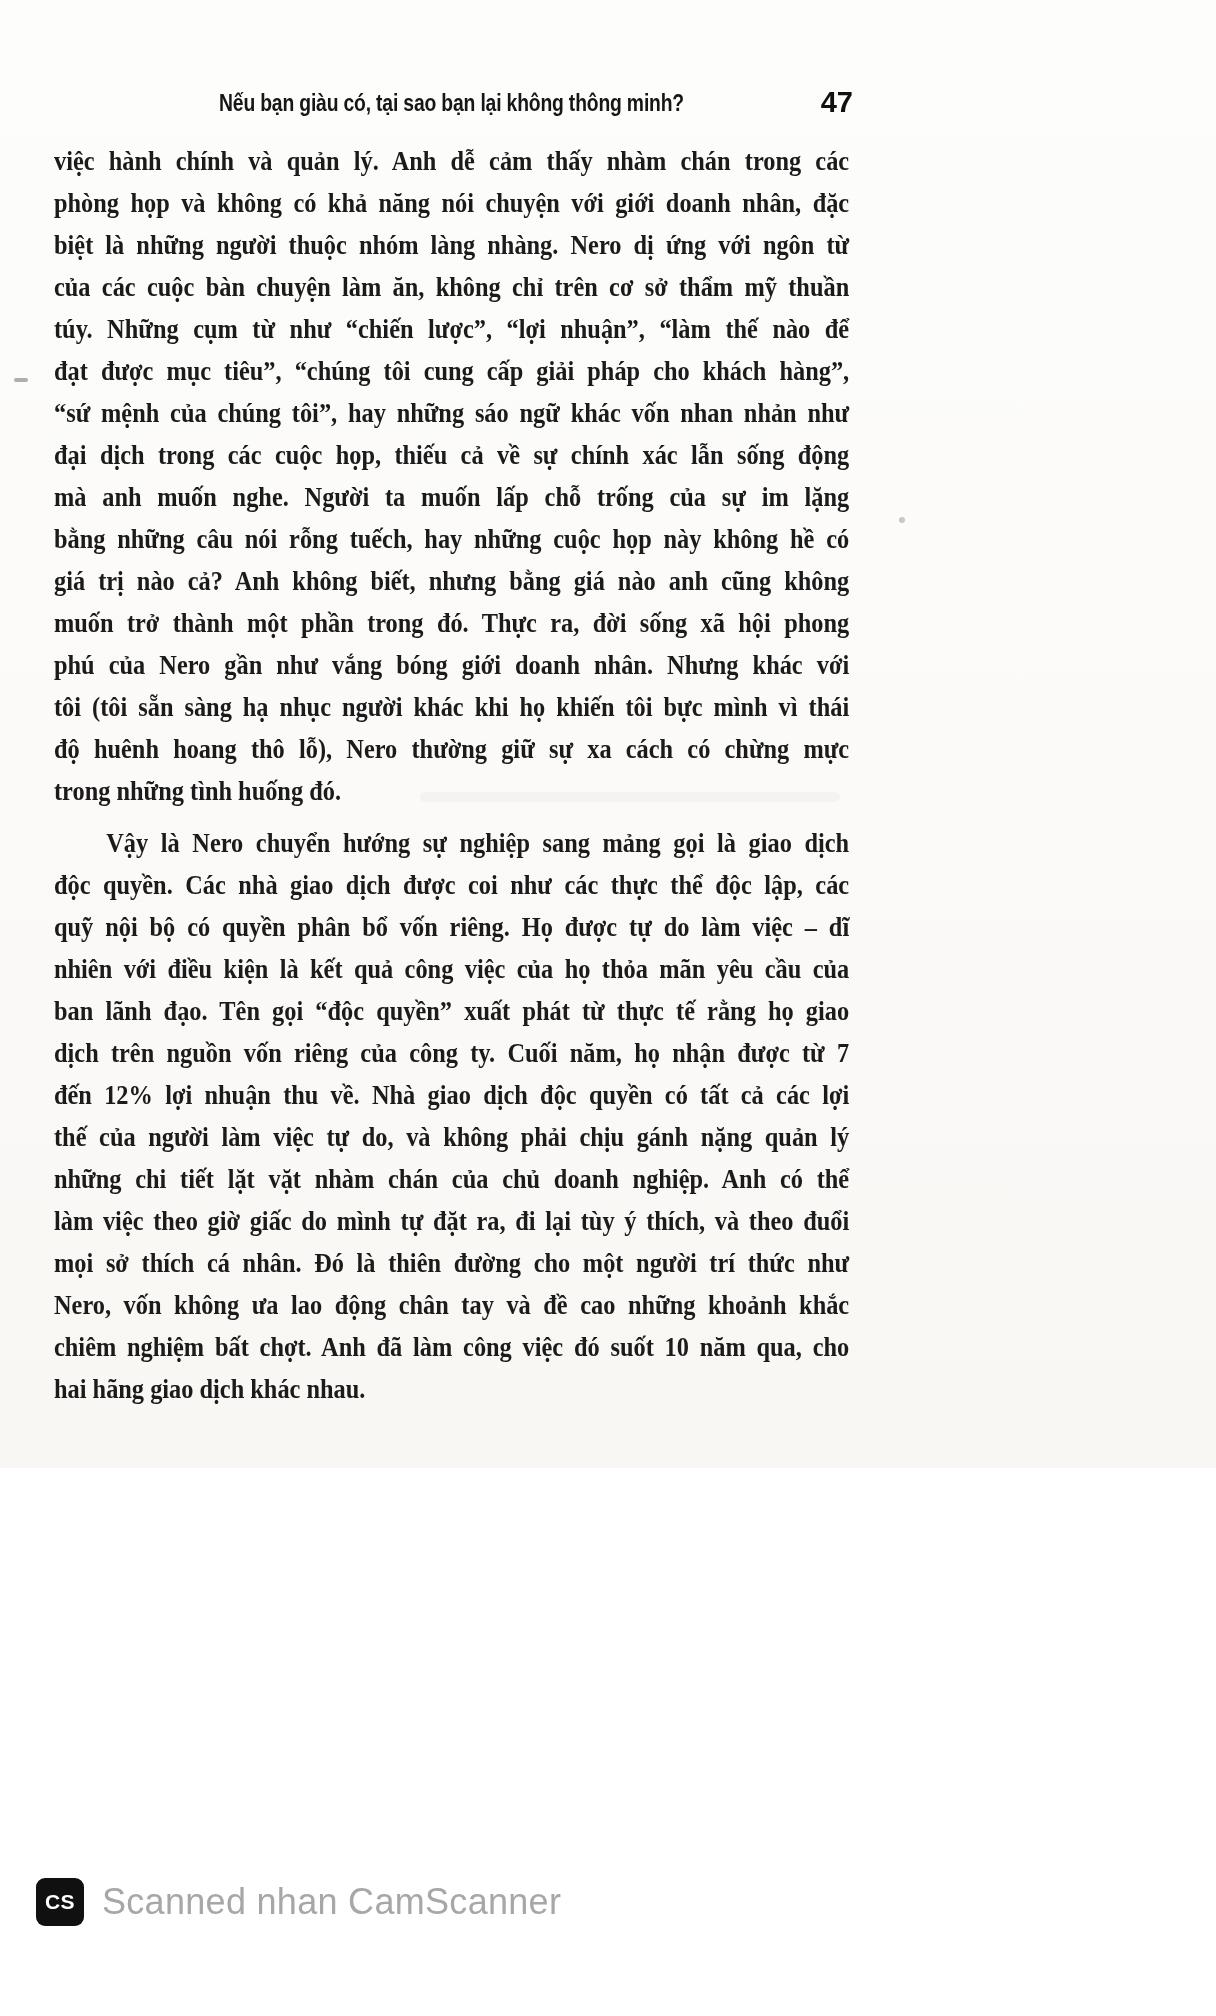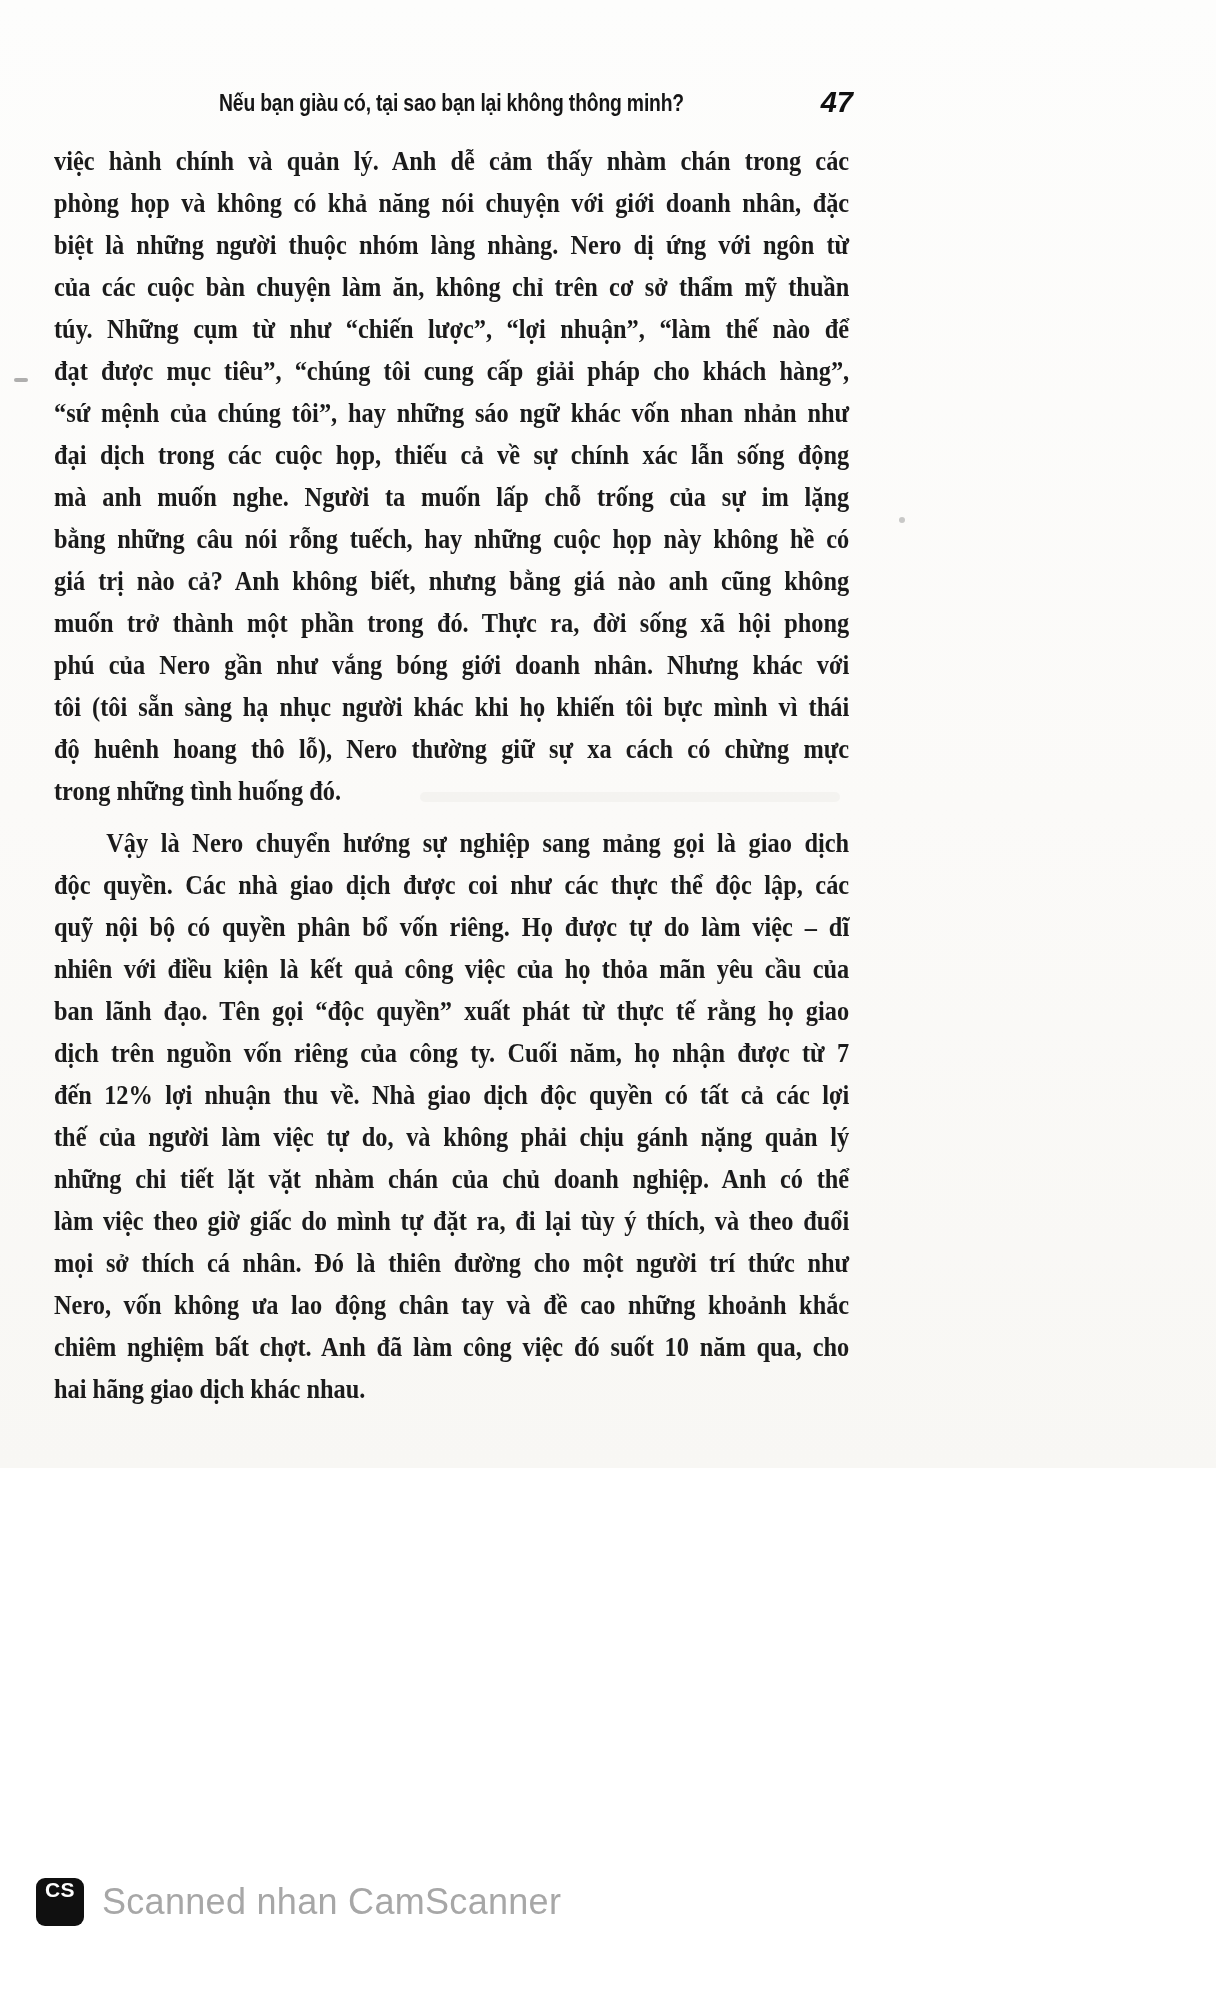--- a/index.html
+++ b/index.html
@@ -33,21 +33,20 @@
     transform-origin: center top;
     white-space: nowrap;
   }
   .page-number {
     position: absolute;
     right: -4px; top: -4px;
     font-family: "Liberation Sans", sans-serif;
     font-weight: 700;
     font-size: 29px;
     color: #111111;
-    font-style: italic;
   }
 
   
   .body-text {
     position: absolute;
     top: 140px; left: 54px;
     width: 914px;
     transform: scaleX(0.87);
     transform-origin: 0 0;
   }
@@ -74,21 +73,21 @@
   .scan-footer {
     position: absolute;
     left: 36px; top: 1878px;
     display: flex; align-items: center; gap: 18px;
   }
   .cs-logo {
     width: 48px; height: 48px;
     background: #101010;
     border-radius: 9px;
     color: #ffffff;
-    display: flex; justify-content: center;
+    display: flex; align-items: center; justify-content: center;
     font-family: "Liberation Sans", sans-serif;
     font-weight: 700; font-size: 21px; letter-spacing: 0.5px;
     flex: 0 0 auto;
   }
   .scan-text {
     font-family: "Liberation Sans", sans-serif;
     font-size: 36px;
     font-weight: 400;
     color: #a7a7a7;
     letter-spacing: 0.3px;

